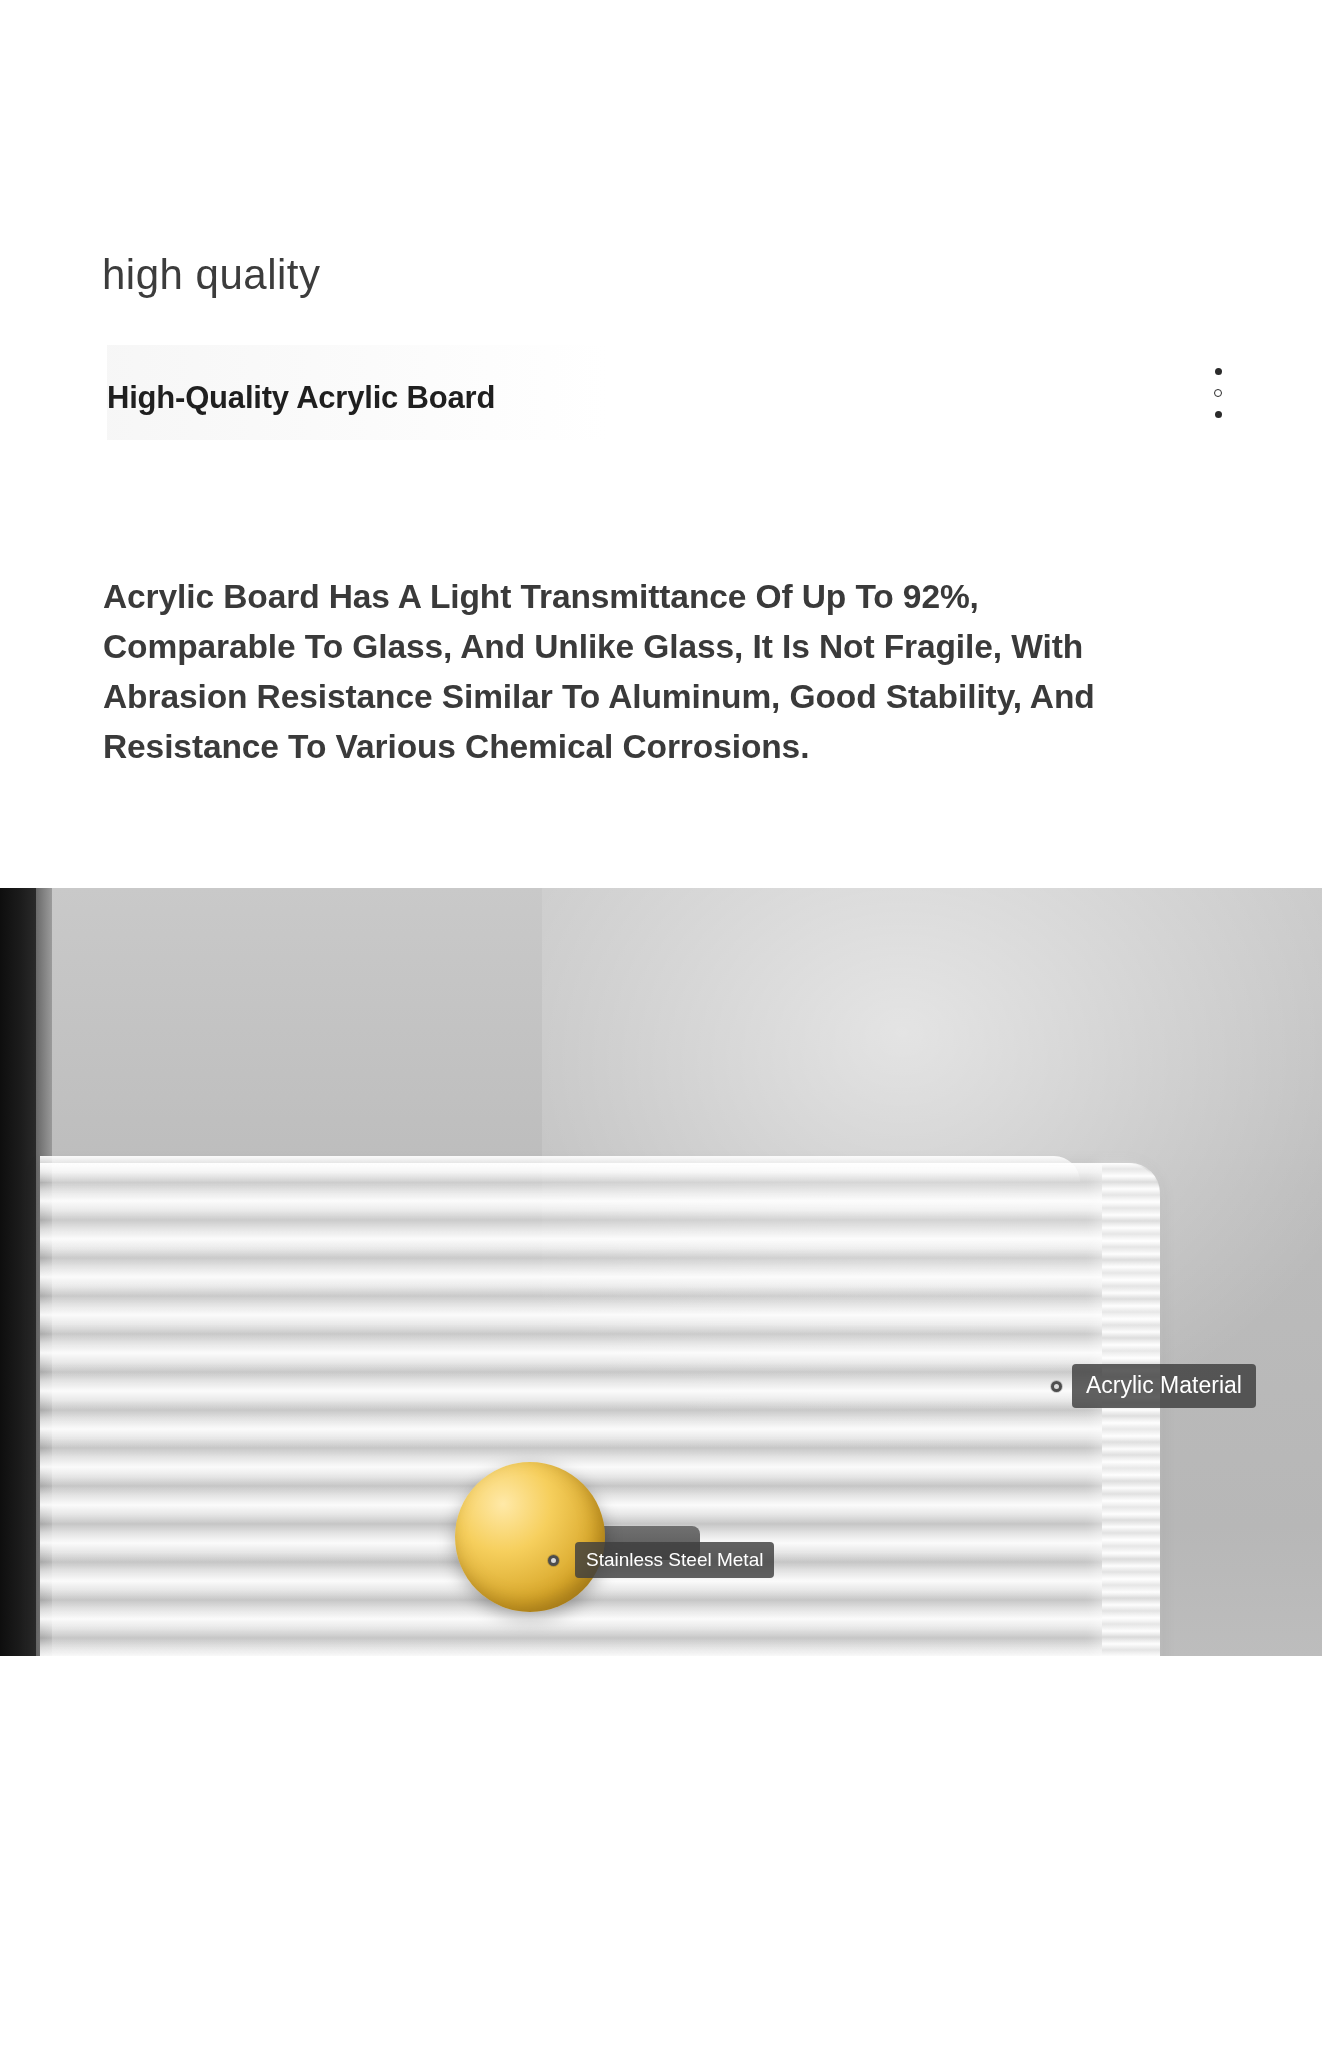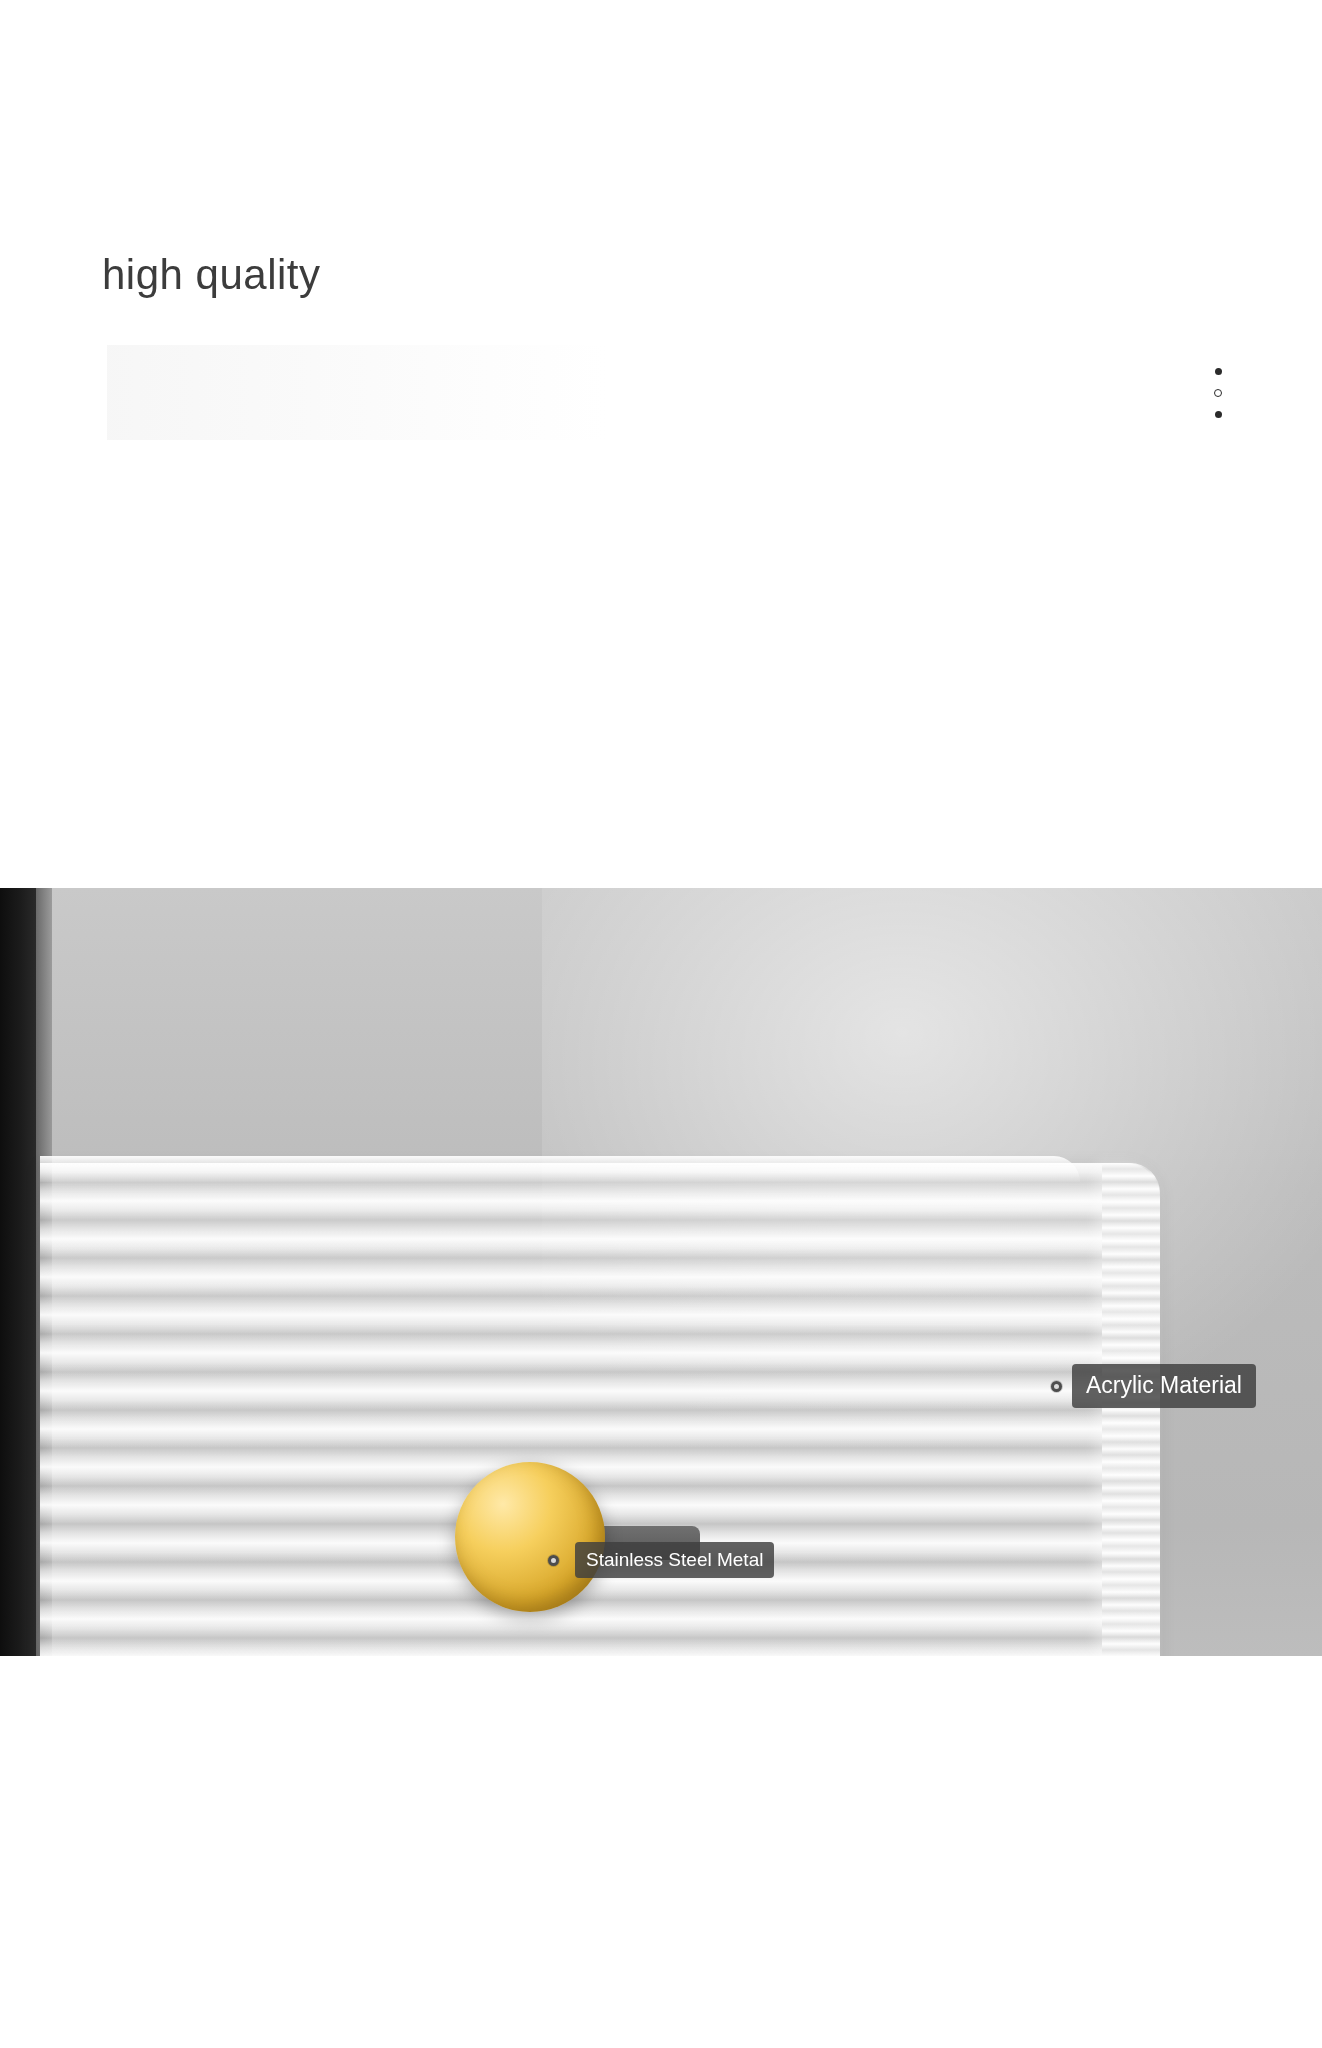--- a/index.html
+++ b/index.html
@@ -278,21 +278,23 @@
 <body>
 
 <div class="page">
 
   <section class="text-section">
 
     <div class="eyebrow">high quality</div>
 
     <div class="headline-bg"></div>
 
-
+    <h1 class="headline">High-Quality Acrylic Board</h1>
+
+    <p class="body-copy">Acrylic Board Has A Light Transmittance Of Up To 92%, Comparable To Glass, And Unlike Glass, It Is Not Fragile, With Abrasion Resistance Similar To Aluminum, Good Stability, And Resistance To Various Chemical Corrosions.</p>
 
     <div class="dots">
       <span class="dot"></span>
       <span class="dot hollow"></span>
       <span class="dot"></span>
     </div>
   </section>
 
   <section class="photo">
     <div class="wall-glow"></div>

